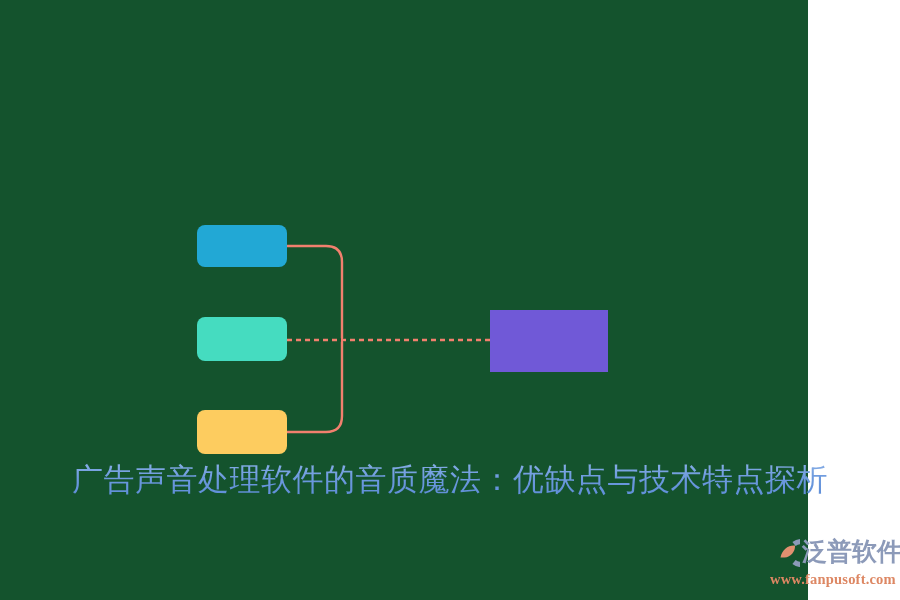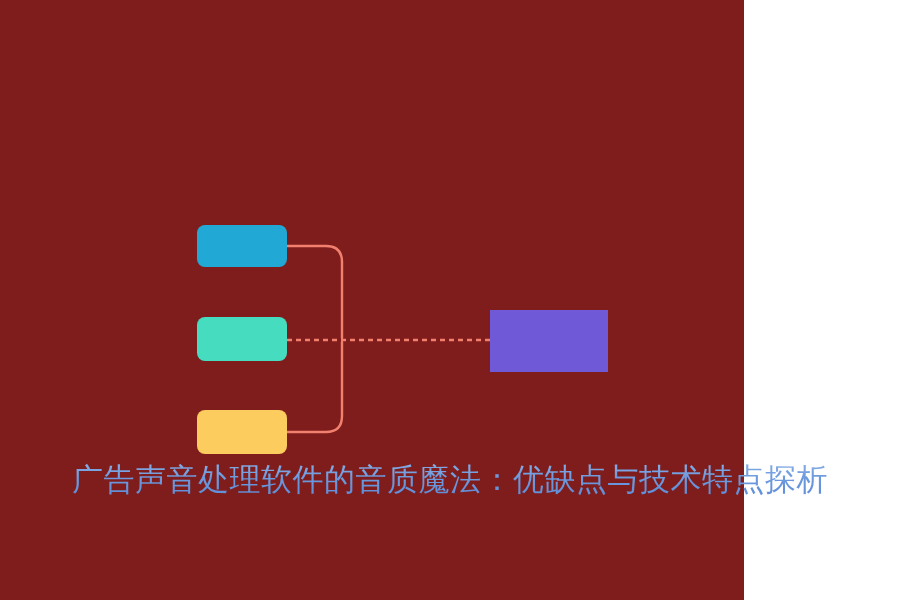--- a/index.html
+++ b/index.html
@@ -10,23 +10,23 @@
   body {
     width: 900px;
     height: 600px;
     background: #ffffff;
     font-family: "Liberation Sans", "DejaVu Sans", sans-serif;
     overflow: hidden;
   }
 
   #canvas {
     position: relative;
-    width: 744px;
+    width: 808px;
     height: 600px;
-    background: #7f1d1d;
+    background: #14532d;
   }
 
   
   #diagram {
     position: absolute;
     left: 0;
     top: 0;
     width: 900px;
     height: 600px;
   }
@@ -166,14 +166,28 @@
 
     <div class="node node-teal"></div>
 
     <div class="node node-yellow"></div>
 
     <div class="node node-purple"></div>
   </div>
 
   <div id="page-title">广告声音处理软件的音质魔法：优缺点与技术特点探析</div>
 
+  <div id="watermark">
+    <div id="wm-row">
+      <svg id="wm-mark" viewBox="0 0 32 30" xmlns="http://www.w3.org/2000/svg">
+
+        <path d="M26 25 A 11.5 11.5 0 1 0 26 7" fill="none" stroke="#8c9ab9" stroke-width="5.2" stroke-linecap="butt"></path>
+
+        <path d="M12.5 20.5 C 14 12.5 20 8 27 8.5 C 27.5 14 23 20 16.5 20.6 Z" fill="#e29070"></path>
+
+        <path d="M12.5 20.6 L 27 20.6 L 27 23.4 L 12.5 23.4 Z" fill="#8c9ab9" opacity="0.0"></path>
+      </svg>
+      <span id="wm-brand">泛普软件</span>
+    </div>
+    <div id="wm-url">www.fanpusoft.com</div>
+  </div>
 
 </div>
 
 </body></html>

